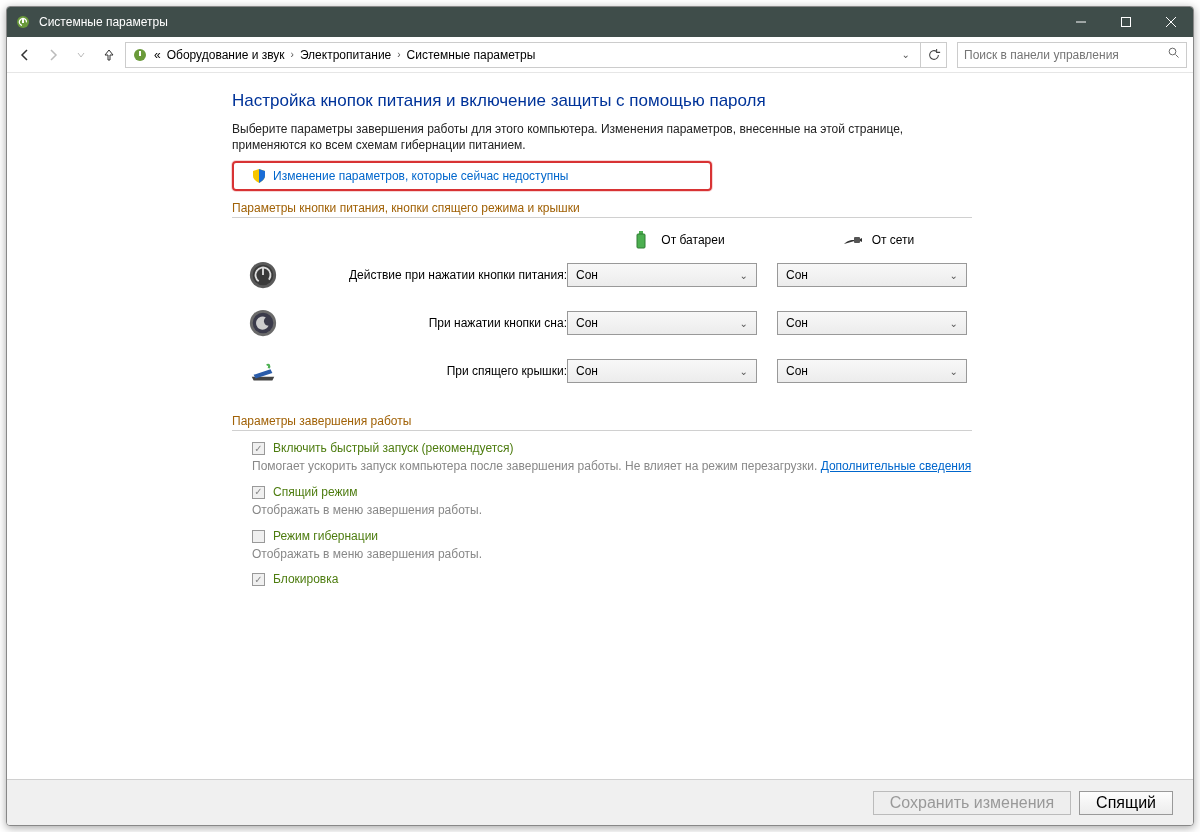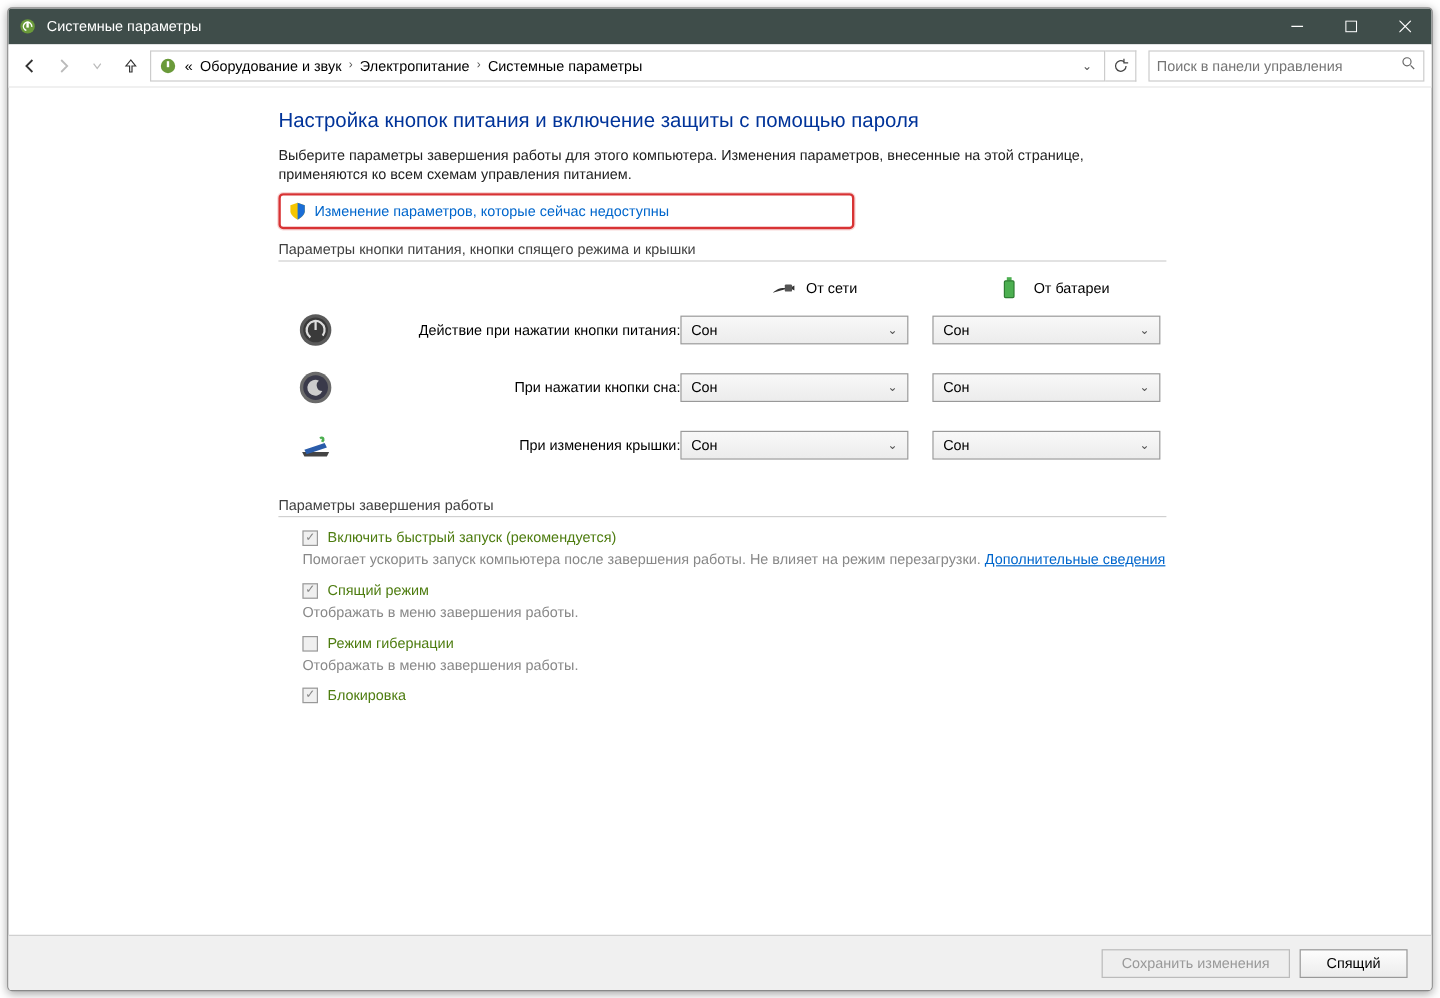--- a/index.html
+++ b/index.html
@@ -26,25 +26,25 @@
 .dropdownarrow { color:#555; font-size:10px; margin-left:auto; padding-right:4px;}
 .searchbox { width: 230px; height: 26px; border: 1px solid #ccc; display:flex; align-items:center; padding: 0 6px; font-size: 12px; color:#888; margin-left:6px; }
 .searchbox input { border:none; outline:none; flex:1; font-size:12px; color:#4d7c0f; }
 .searchbox .sicon { color:#666; }
 
 
 .content { position:absolute; top:66px; bottom:46px; left:0; right:0; overflow:auto; padding: 18px 20px 10px 225px; }
 .page-title { color:#003399; font-size: 17px; font-weight: normal; margin-bottom: 10px; }
 .page-desc { font-size: 12px; color:#222; margin-bottom: 8px; line-height:1.35; max-width: 740px; }
 
-.admin-link-row { display:flex; align-items:center; gap:6px; padding: 5px 6px; border: 2px solid #d83334; border-radius:4px; width: 480px; margin-bottom: 10px; box-shadow: 0 0 0 1px rgba(216,51,52,0.2); }
+.admin-link-row { display:flex; align-items:center; gap:6px; padding: 5px 17px; border: 2px solid #d83334; border-radius:4px; width: 480px; margin-bottom: 10px; box-shadow: 0 0 0 1px rgba(216,51,52,0.2); }
 .shield { width:16px; height:16px; display:inline-block; }
 .admin-link { color:#0066cc; font-size:12px; text-decoration:none; }
 
-.section-label { font-size:12px; color:#404040; border-bottom:1px solid #d0d0d0; padding-bottom:2px; margin-bottom:10px; max-width: 740px; }
+.section-label { font-size:12px; color:#a16207; border-bottom:1px solid #d0d0d0; padding-bottom:2px; margin-bottom:10px; max-width: 740px; }
 
 .power-grid { margin-left: 15px; max-width: 720px; }
 .col-headers { display:flex; margin-left: 340px; gap: 20px; margin-bottom: 6px; }
 .col-header { width: 190px; display:flex; align-items:center; justify-content:center; gap:8px; font-size:12px; }
 .col-header .hicon { width:24px; height:24px; display:inline-block; }
 
 .power-row { display:flex; align-items:center; margin-bottom: 14px; }
 .power-row .ricon { width:34px; height:34px; margin-right: 10px; display:flex; align-items:center; justify-content:center; }
 .power-row .rlabel { width: 290px; font-size:12px; line-height:1.2;text-align:right; }
 .power-row .rselects { display:flex; gap: 20px; }
@@ -54,21 +54,21 @@
 .shutdown-section { margin-left: 20px; max-width: 720px; }
 .check-row { display:flex; align-items:flex-start; gap:8px; margin-bottom: 4px; font-size:12px; }
 .checkbox { width:13px; height:13px; border:1px solid #999; background:#f0f0f0; display:inline-flex; align-items:center; justify-content:center; margin-top:1px; flex-shrink:0; }
 .checkbox.checked::after { content:"✓"; font-size:10px; color:#888; line-height:1; }
 .check-label { color:#4d7c0f; }
 .check-desc { font-size:12px; color:#888; margin-bottom: 10px; line-height:1.3; }
 .check-desc a { color:#0066cc; text-decoration:underline; }
 
 
 .footer { position:absolute; bottom:0; left:0; right:0; height:46px; border-top:1px solid #d0d0d0; background:#f0f0f0; display:flex; align-items:center; justify-content:flex-end; padding: 0 20px; gap:8px; }
-.btn { min-width: 90px; height: 24px; padding: 0 16px; font-size:12px; border:1px solid #999; background: linear-gradient(#fdfdfd,#ececec); display:flex; align-items:center; justify-content:center; }
+.btn { min-width: 90px; height: 24px; padding: 0 16px; font-size:16px; border:1px solid #999; background: linear-gradient(#fdfdfd,#ececec); display:flex; align-items:center; justify-content:center; }
 .btn.disabled { color:#999; background:#eee; border-color:#bbb; }
 
 </style>
 </head>
 <body>
 
 <div class="outer-shadow">
 
   <div class="titlebar">
     <span class="app-icon">
@@ -151,54 +151,54 @@
         <svg width="12" height="12" viewBox="0 0 16 16">
             <circle cx="6" cy="6" r="4.5" fill="none" stroke="#666" stroke-width="1.3"></circle>
             <line x1="10" y1="10" x2="14" y2="14" stroke="#666" stroke-width="1.3"></line>
           </svg>
       </span>
     </div>
   </div>
 
   <div class="content">
     <div class="page-title">Настройка кнопок питания и включение защиты с помощью пароля</div>
-    <div class="page-desc">Выберите параметры завершения работы для этого компьютера. Изменения параметров, внесенные на этой странице, применяются ко всем схемам управления питанием.</div>
+    <div class="page-desc">Выберите параметры завершения работы для этого компьютера. Изменения параметров, внесенные на этой странице, применяются ко всем схемам гибернации питанием.</div>
 
     <div class="admin-link-row">
       <span class="shield">
         <svg viewBox="0 0 16 16">
             <path d="M8 1 L14 3 L14 8 C14 12 8 15 8 15 C8 15 2 12 2 8 L2 3 Z" fill="#f7c600"></path>
             <path d="M8 1 L14 3 L14 8 C14 12 8 15 8 15 Z" fill="#1a6dd6"></path>
           </svg>
       </span>
       <a class="admin-link">Изменение параметров, которые сейчас недоступны</a>
     </div>
 
     <div class="section-label">Параметры кнопки питания, кнопки спящего режима и крышки</div>
 
     <div class="power-grid">
       <div class="col-headers">
-        <div class="col-header">
-          <span class="hicon">
-            <svg viewBox="0 0 24 24">
-                <path d="M4 16 C4 16 8 12 12 12 L18 12 L22 10 L22 14 L18 12" fill="#333"></path>
-                <rect x="14" y="9" width="6" height="6" rx="1" fill="#555"></rect>
-              </svg>
-          </span>
-          <span>От сети</span>
-        </div>
         <div class="col-header">
           <span class="hicon">
             <svg viewBox="0 0 24 24">
                 <rect x="8" y="6" width="8" height="14" rx="1" fill="#4caf50"></rect>
                 <rect x="10" y="3" width="4" height="3" fill="#4caf50"></rect>
                 <rect x="8" y="6" width="8" height="14" rx="1" fill="none" stroke="#2e7d32"></rect>
               </svg>
           </span>
           <span>От батареи</span>
+        </div>
+        <div class="col-header">
+          <span class="hicon">
+            <svg viewBox="0 0 24 24">
+                <path d="M4 16 C4 16 8 12 12 12 L18 12 L22 10 L22 14 L18 12" fill="#333"></path>
+                <rect x="14" y="9" width="6" height="6" rx="1" fill="#555"></rect>
+              </svg>
+          </span>
+          <span>От сети</span>
         </div>
       </div>
 
       <div class="power-row">
         <span class="ricon">
           <svg width="30" height="30" viewBox="0 0 32 32">
               <circle cx="16" cy="16" r="14" fill="#5a5a5a"></circle>
               <circle cx="16" cy="16" r="11" fill="#3a3a3a"></circle>
               <circle cx="16" cy="16" r="8" fill="none" stroke="#ddd" stroke-width="2" stroke-dasharray="38 12" transform="rotate(125 16 16)"></circle>
               <rect x="15" y="8" width="2" height="8" fill="#ddd"></rect>
@@ -240,21 +240,21 @@
 
       <div class="power-row">
         <span class="ricon">
           <svg width="30" height="30" viewBox="0 0 32 32">
               <path d="M4 22 L28 22 L26 26 L6 26 Z" fill="#444"></path>
               <path d="M6 20 L24 14 L26 18 L8 24 Z" fill="#2a5caa"></path>
               <path d="M20 10 C22 8 24 10 22 13" fill="none" stroke="#4caf50" stroke-width="2"></path>
               <path d="M21 13 L24 12 L22 9" fill="#4caf50"></path>
             </svg>
         </span>
-        <span class="rlabel">При изменения крышки:</span>
+        <span class="rlabel">При спящего крышки:</span>
         <div class="rselects">
           <div class="select">
               <span>Сон</span>
               <span class="arr">⌄</span>
             </div>
           <div class="select">
               <span>Сон</span>
               <span class="arr">⌄</span>
             </div>
         </div>

